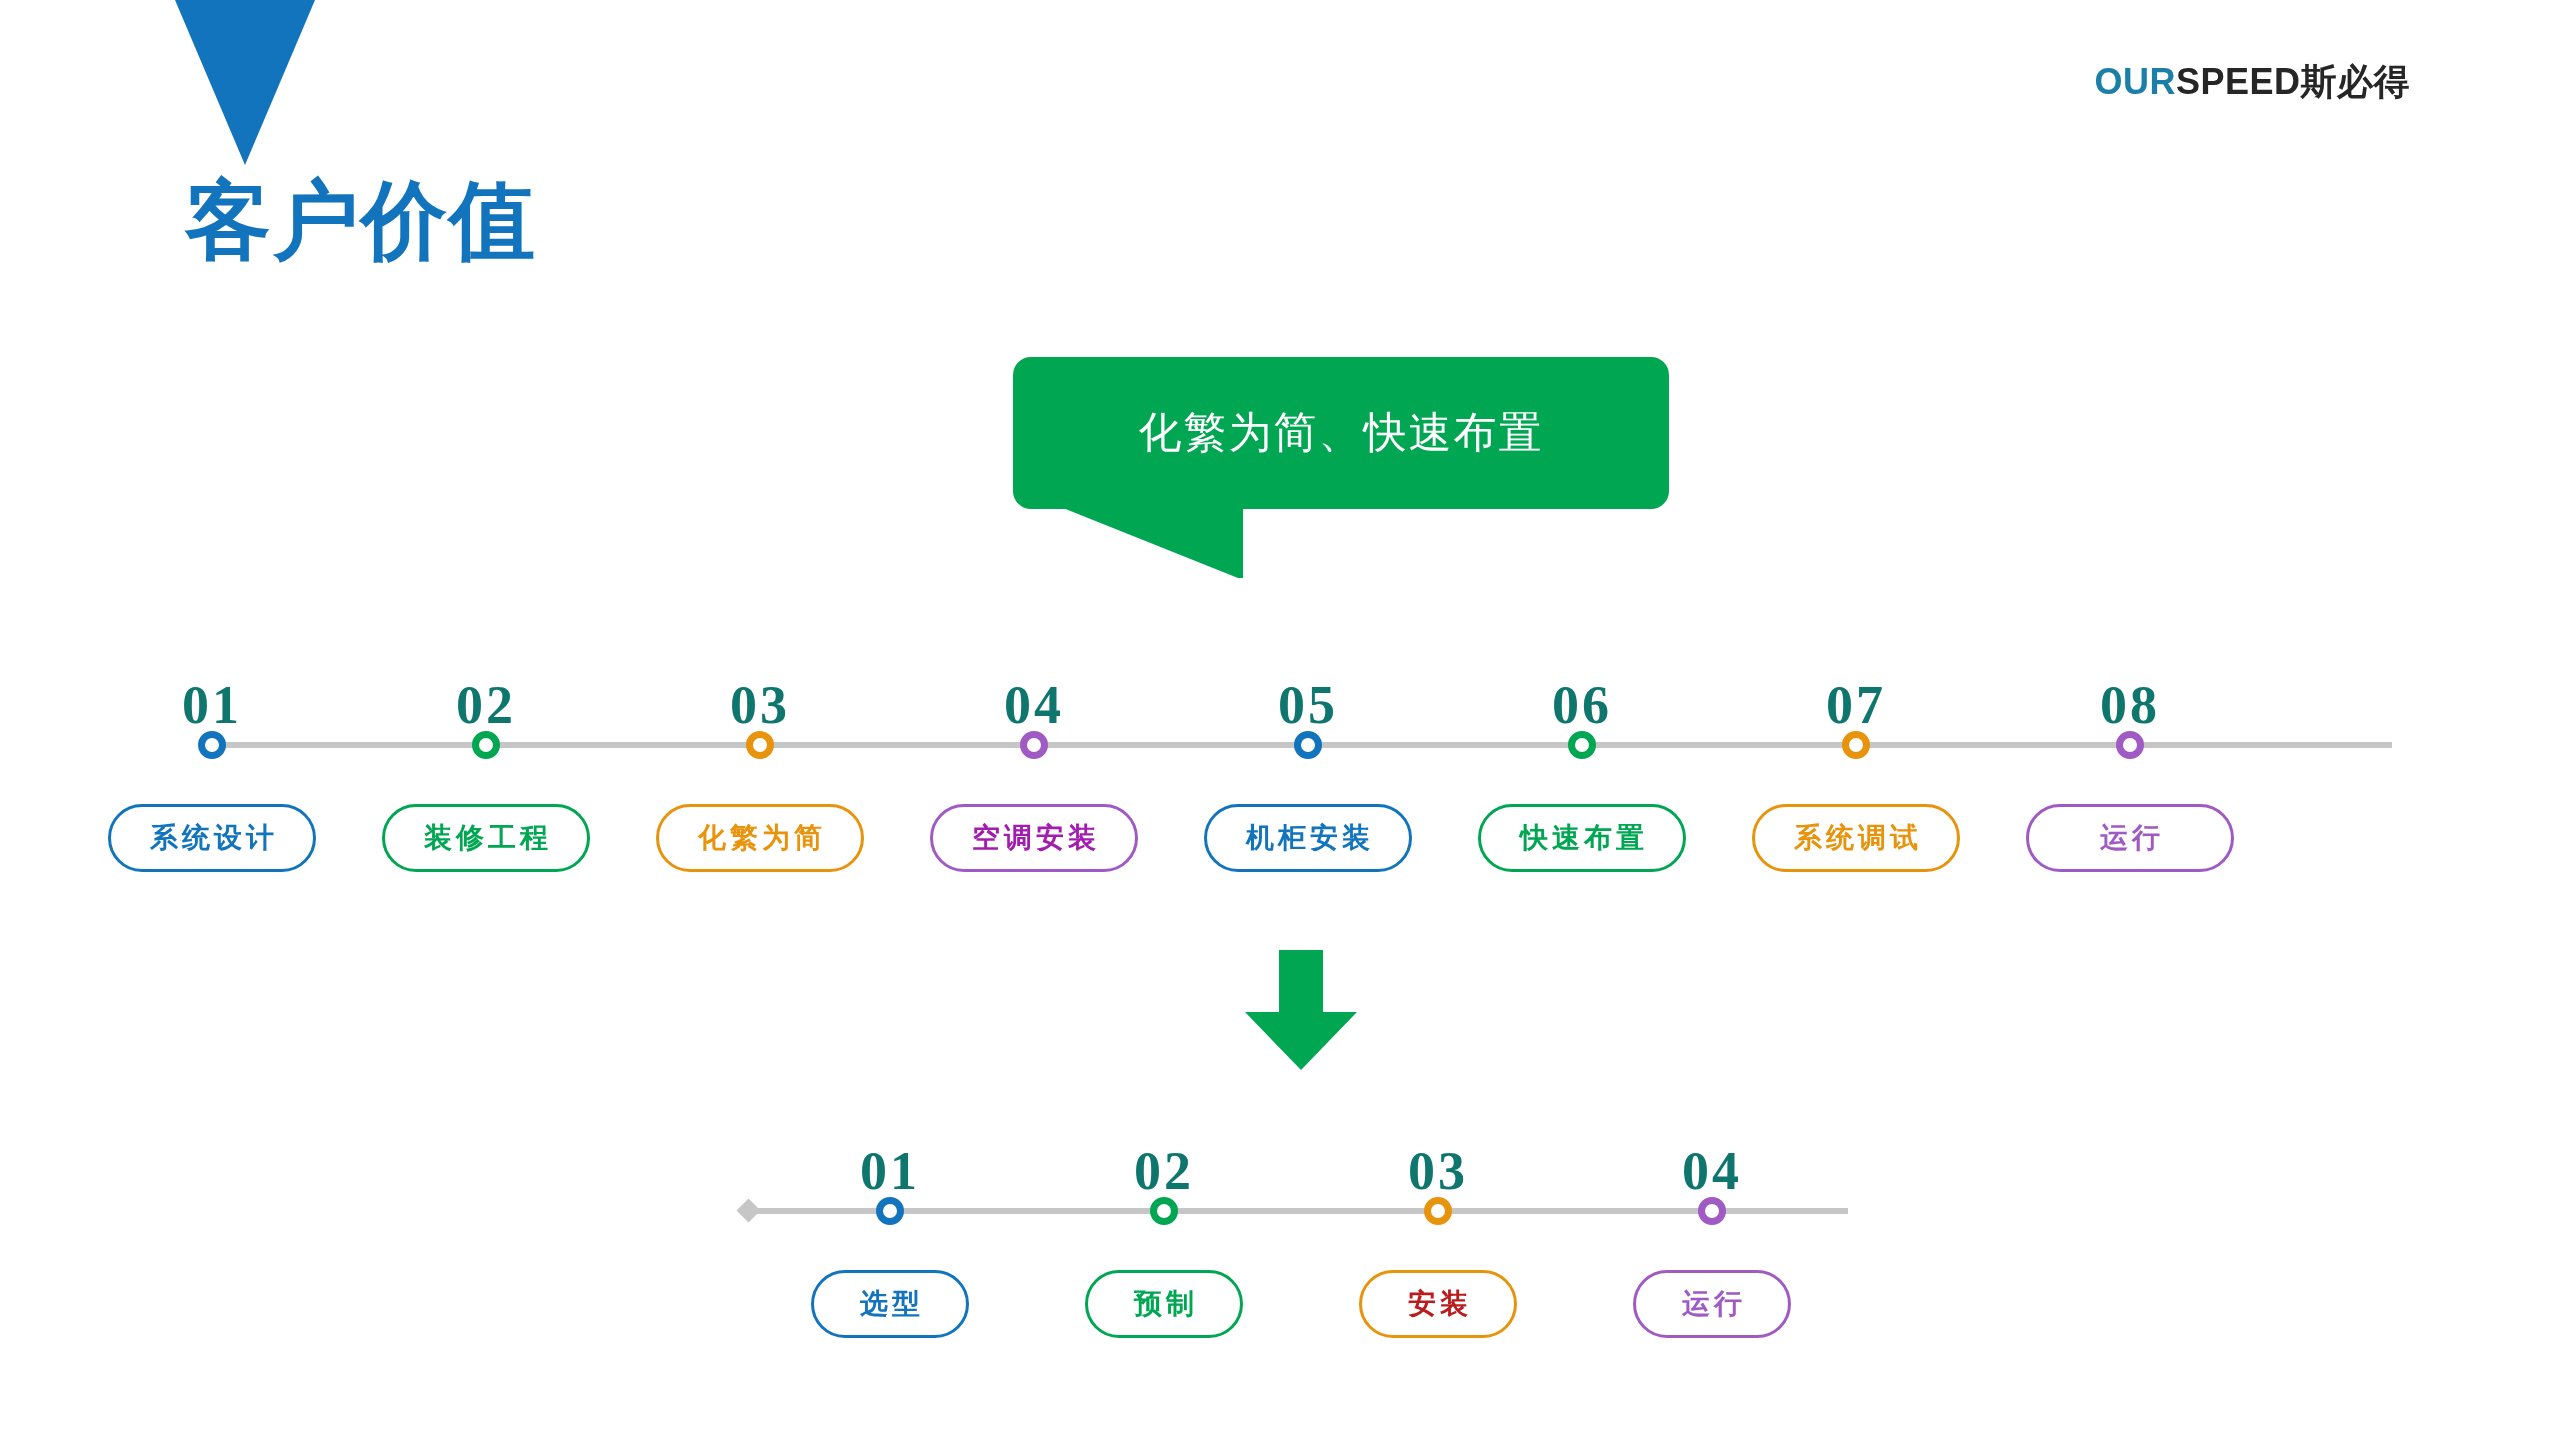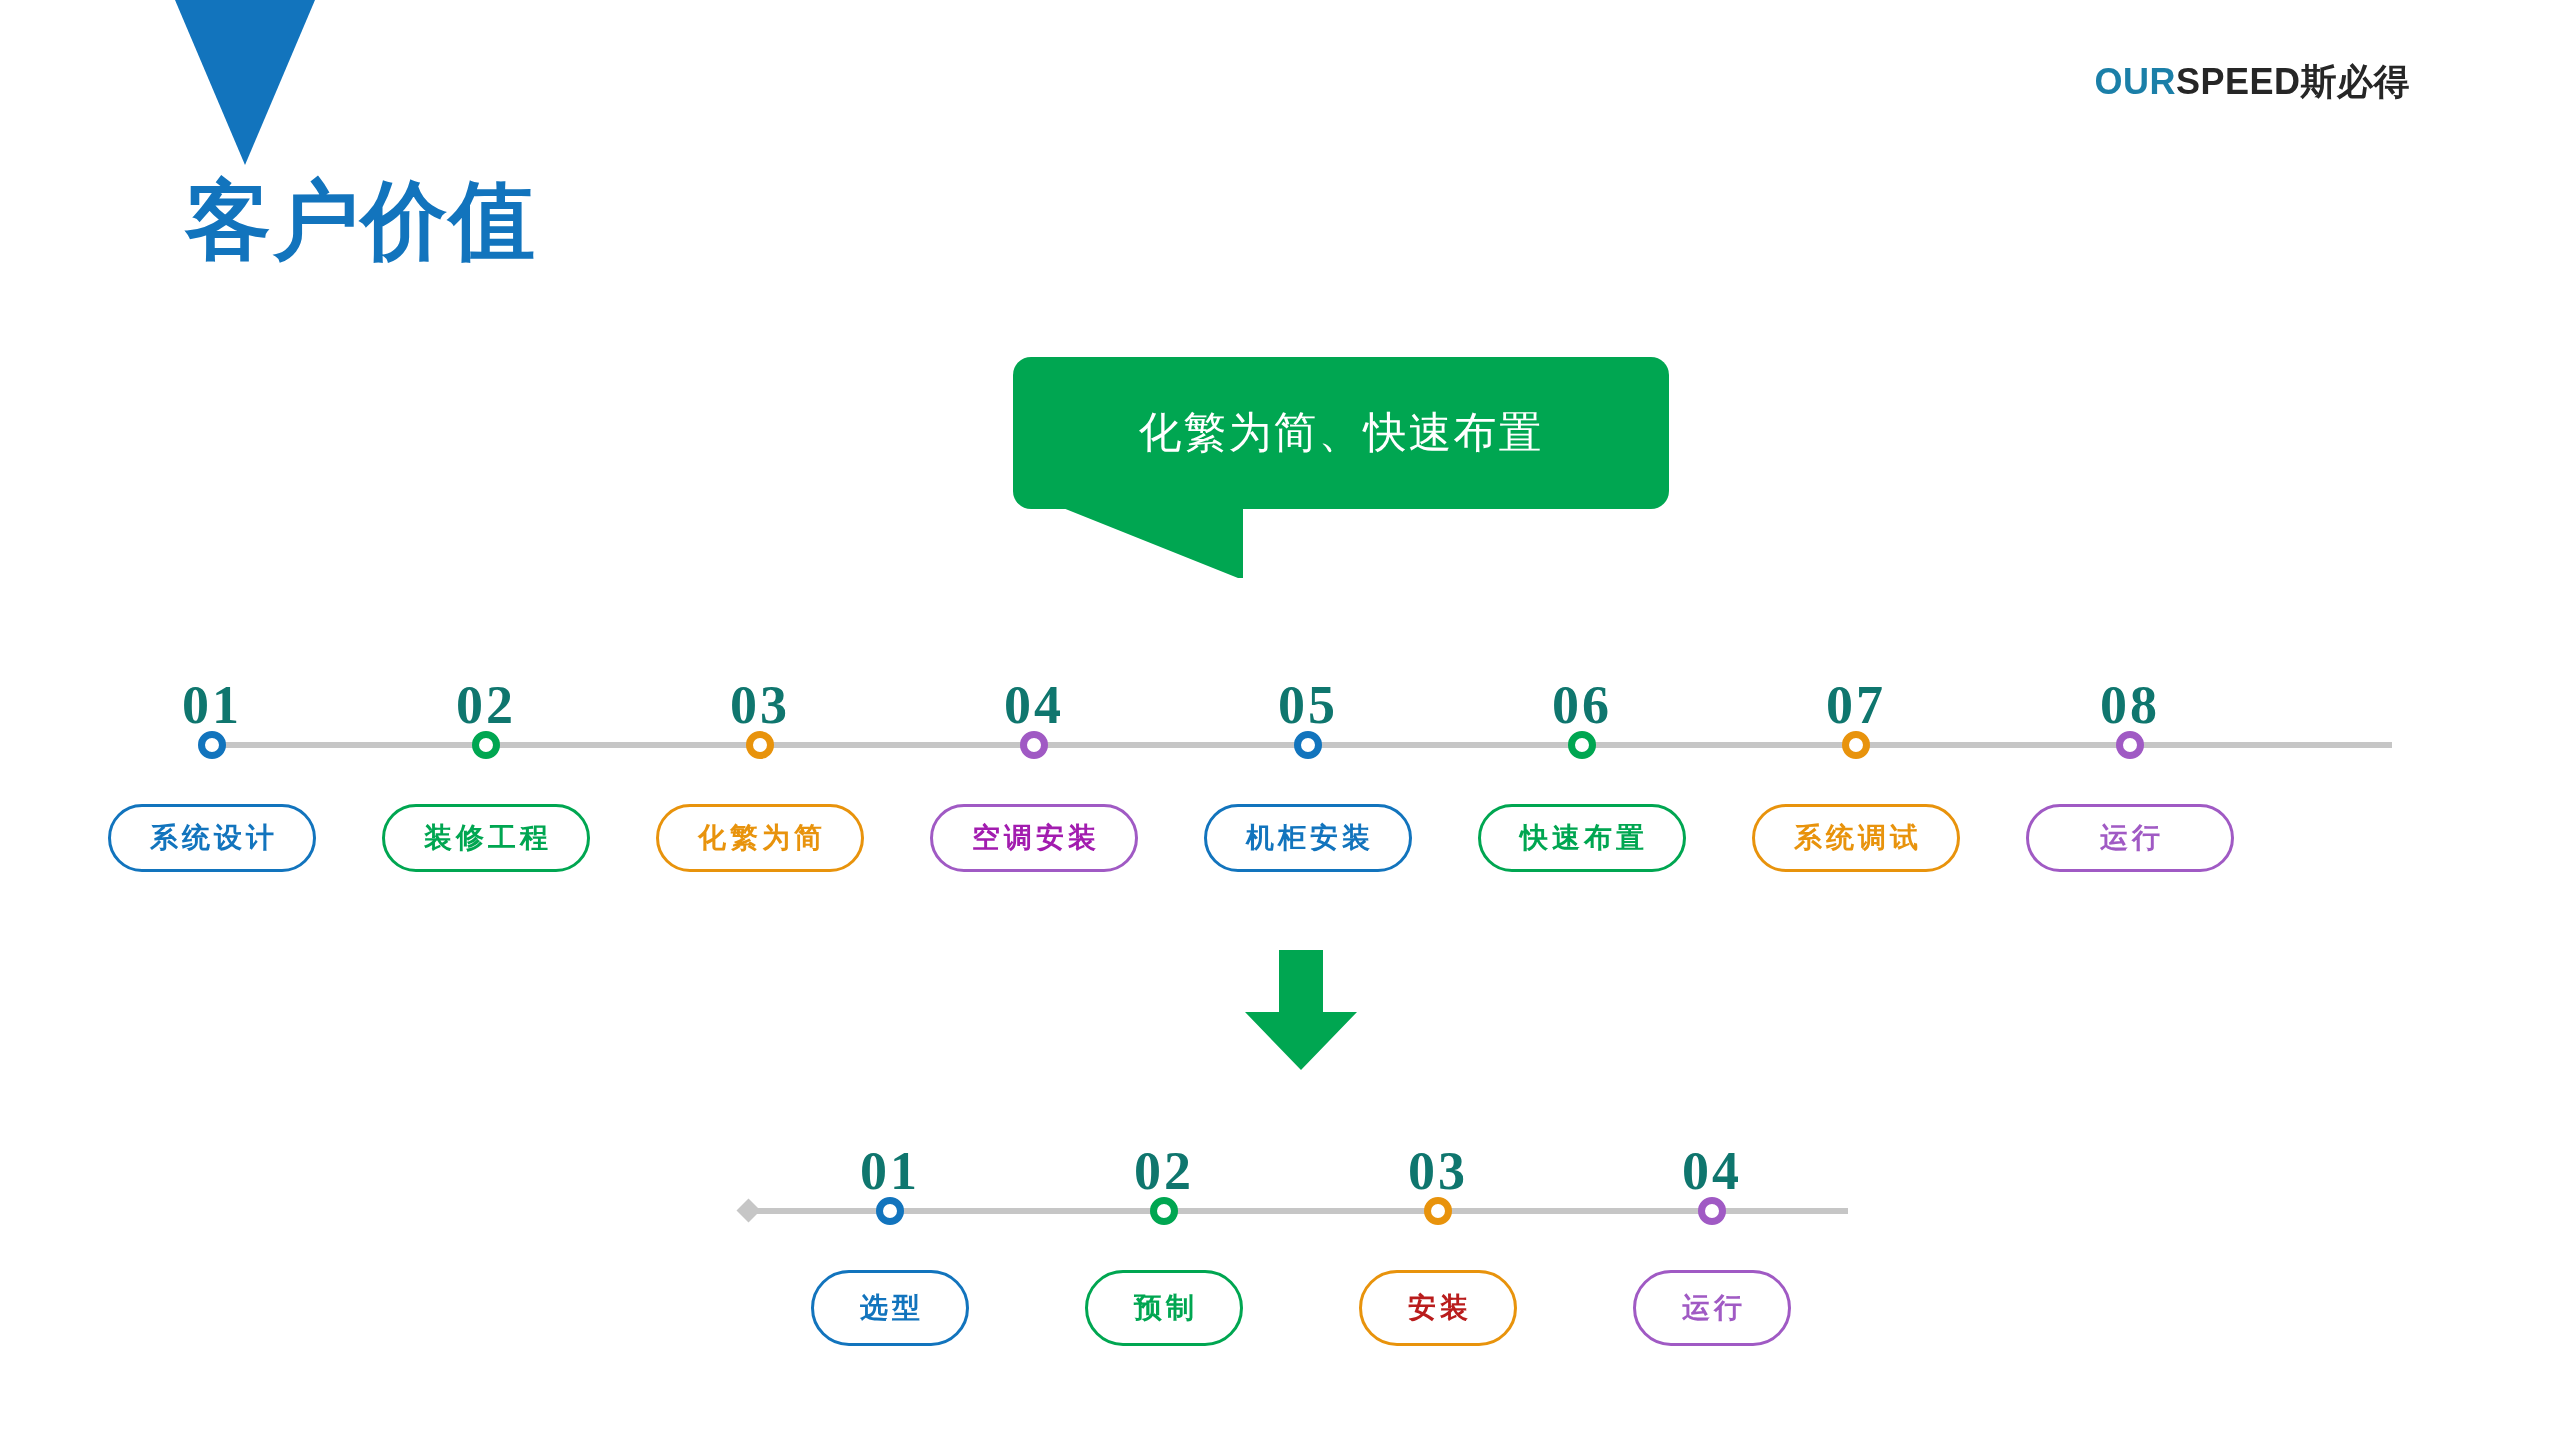--- a/index.html
+++ b/index.html
@@ -161,21 +161,21 @@
     justify-content: center;
     background: #ffffff;
     box-sizing: border-box;
     white-space: nowrap;
     font-family: Liberation Sans, sans-serif;
   }
 
   
   #timeline-top .tl-pill { width: 208px; height: 68px; }
   
-  #timeline-bottom .tl-pill { width: 158px; height: 76px; }
+  #timeline-bottom .tl-pill { width: 158px; height: 68px; }
 </style>
 </head>
 <body>
 
 <div class="corner-triangle"></div>
 
 <div class="brand"><span class="brand-accent">OUR</span><span>SPEED斯必得</span></div>
 
 <div class="page-title">客户价值</div>
 

